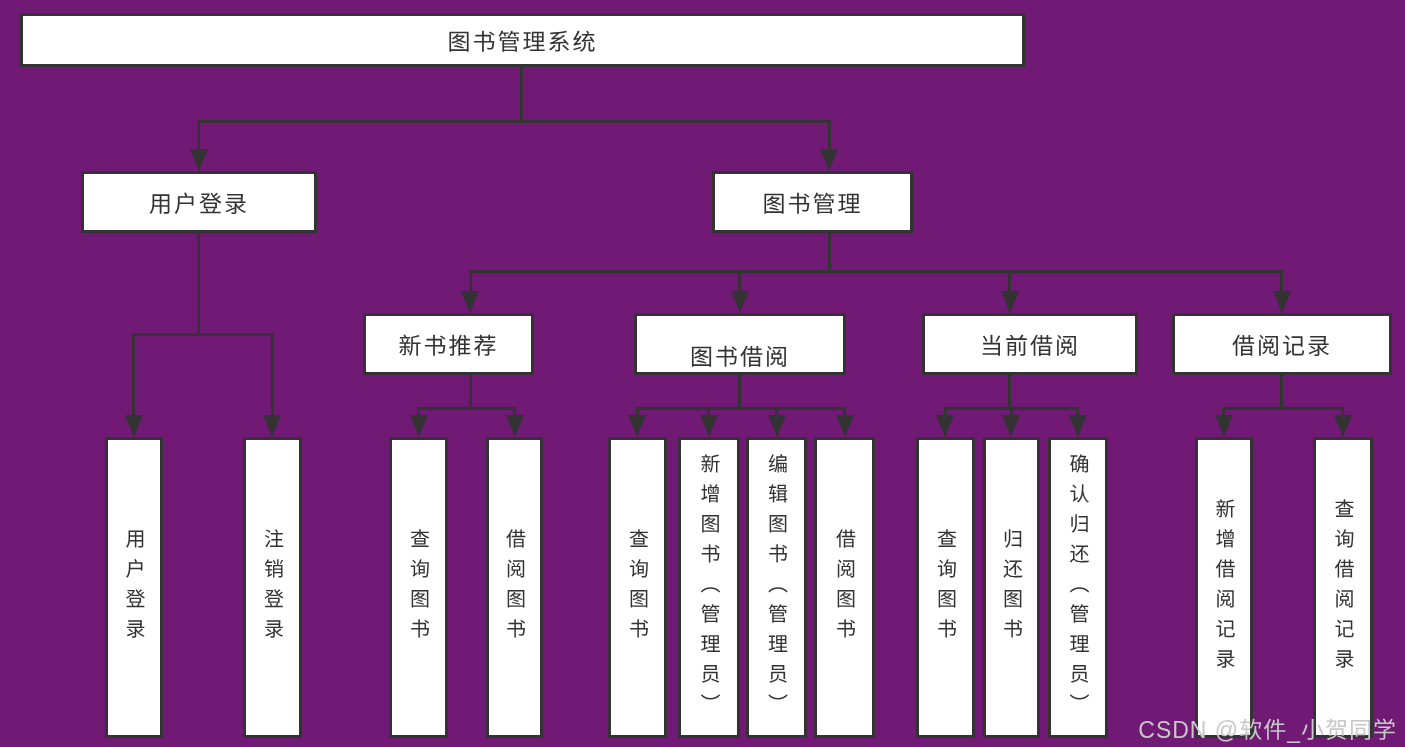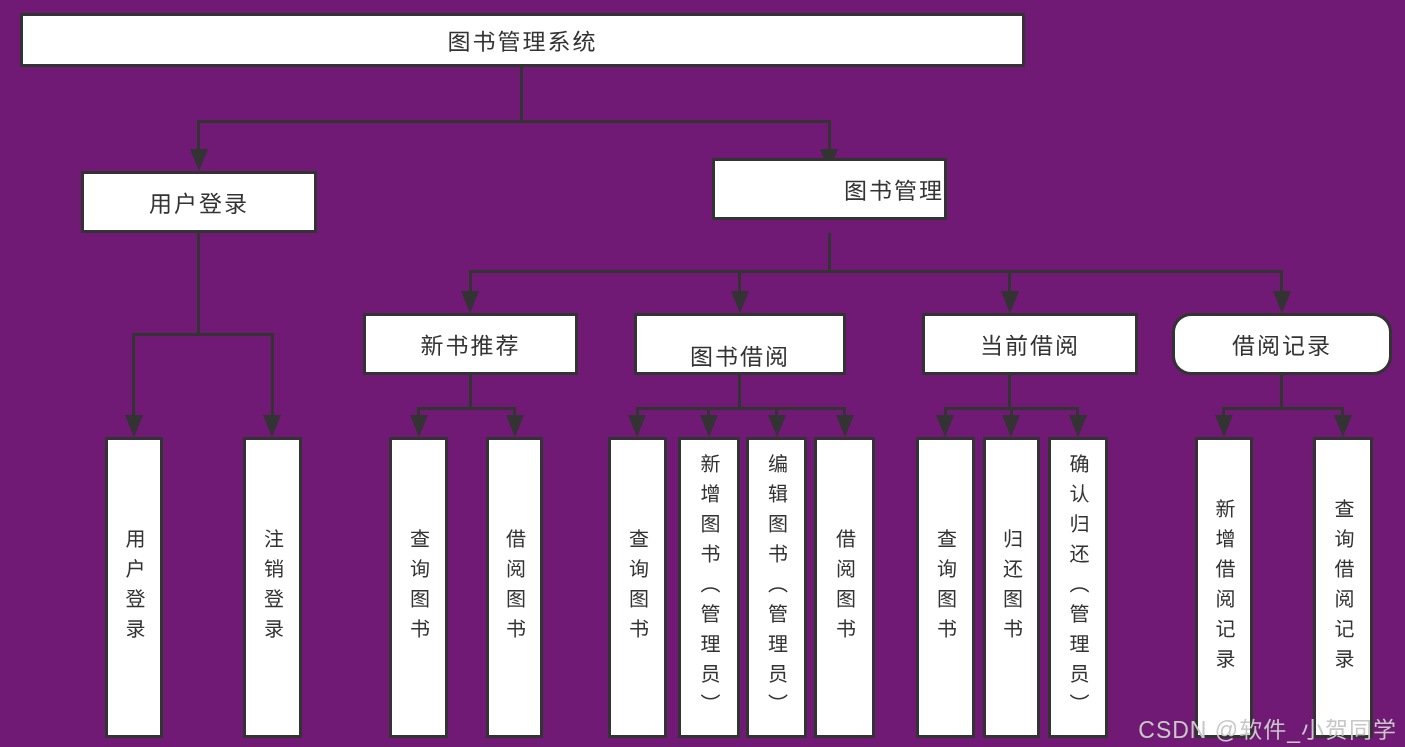--- a/index.html
+++ b/index.html
@@ -76,34 +76,34 @@
 
 <div id="canvas">
 
   <div class="box" style="left:20px; top:13px; width:1005px; height:54px;">
     <span class="hlabel root-label">图书管理系统</span>
   </div>
 
   <div class="box" style="left:81px; top:171px; width:236px; height:62px;">
     <span class="hlabel">用户登录</span>
   </div>
-  <div class="box" style="left:712px; top:158px; width:235px; height:62px;justify-content:flex-end;">
+  <div class="box" style="left:712px; top:171px; width:201px; height:62px;">
     <span class="hlabel">图书管理</span>
   </div>
 
-  <div class="box" style="left:363px; top:313px; width:215px; height:62px;">
+  <div class="box" style="left:363px; top:313px; width:171px; height:62px;">
     <span class="hlabel">新书推荐</span>
   </div>
   <div class="box" style="left:634px; top:313px; width:212px; height:62px;align-items:flex-end;">
     <span class="hlabel">图书借阅</span>
   </div>
   <div class="box" style="left:922px; top:313px; width:216px; height:62px;">
     <span class="hlabel">当前借阅</span>
   </div>
-  <div class="box" style="left:1172px; top:313px; width:220px; height:62px;border-radius:19px;">
+  <div class="box" style="left:1172px; top:313px; width:220px; height:62px;">
     <span class="hlabel">借阅记录</span>
   </div>
 
   <div class="leaf" style="left:105px; width:58px;">
     <span class="vlabel">用户登录</span>
   </div>
   <div class="leaf" style="left:243px; width:59px;">
     <span class="vlabel">注销登录</span>
   </div>
 

